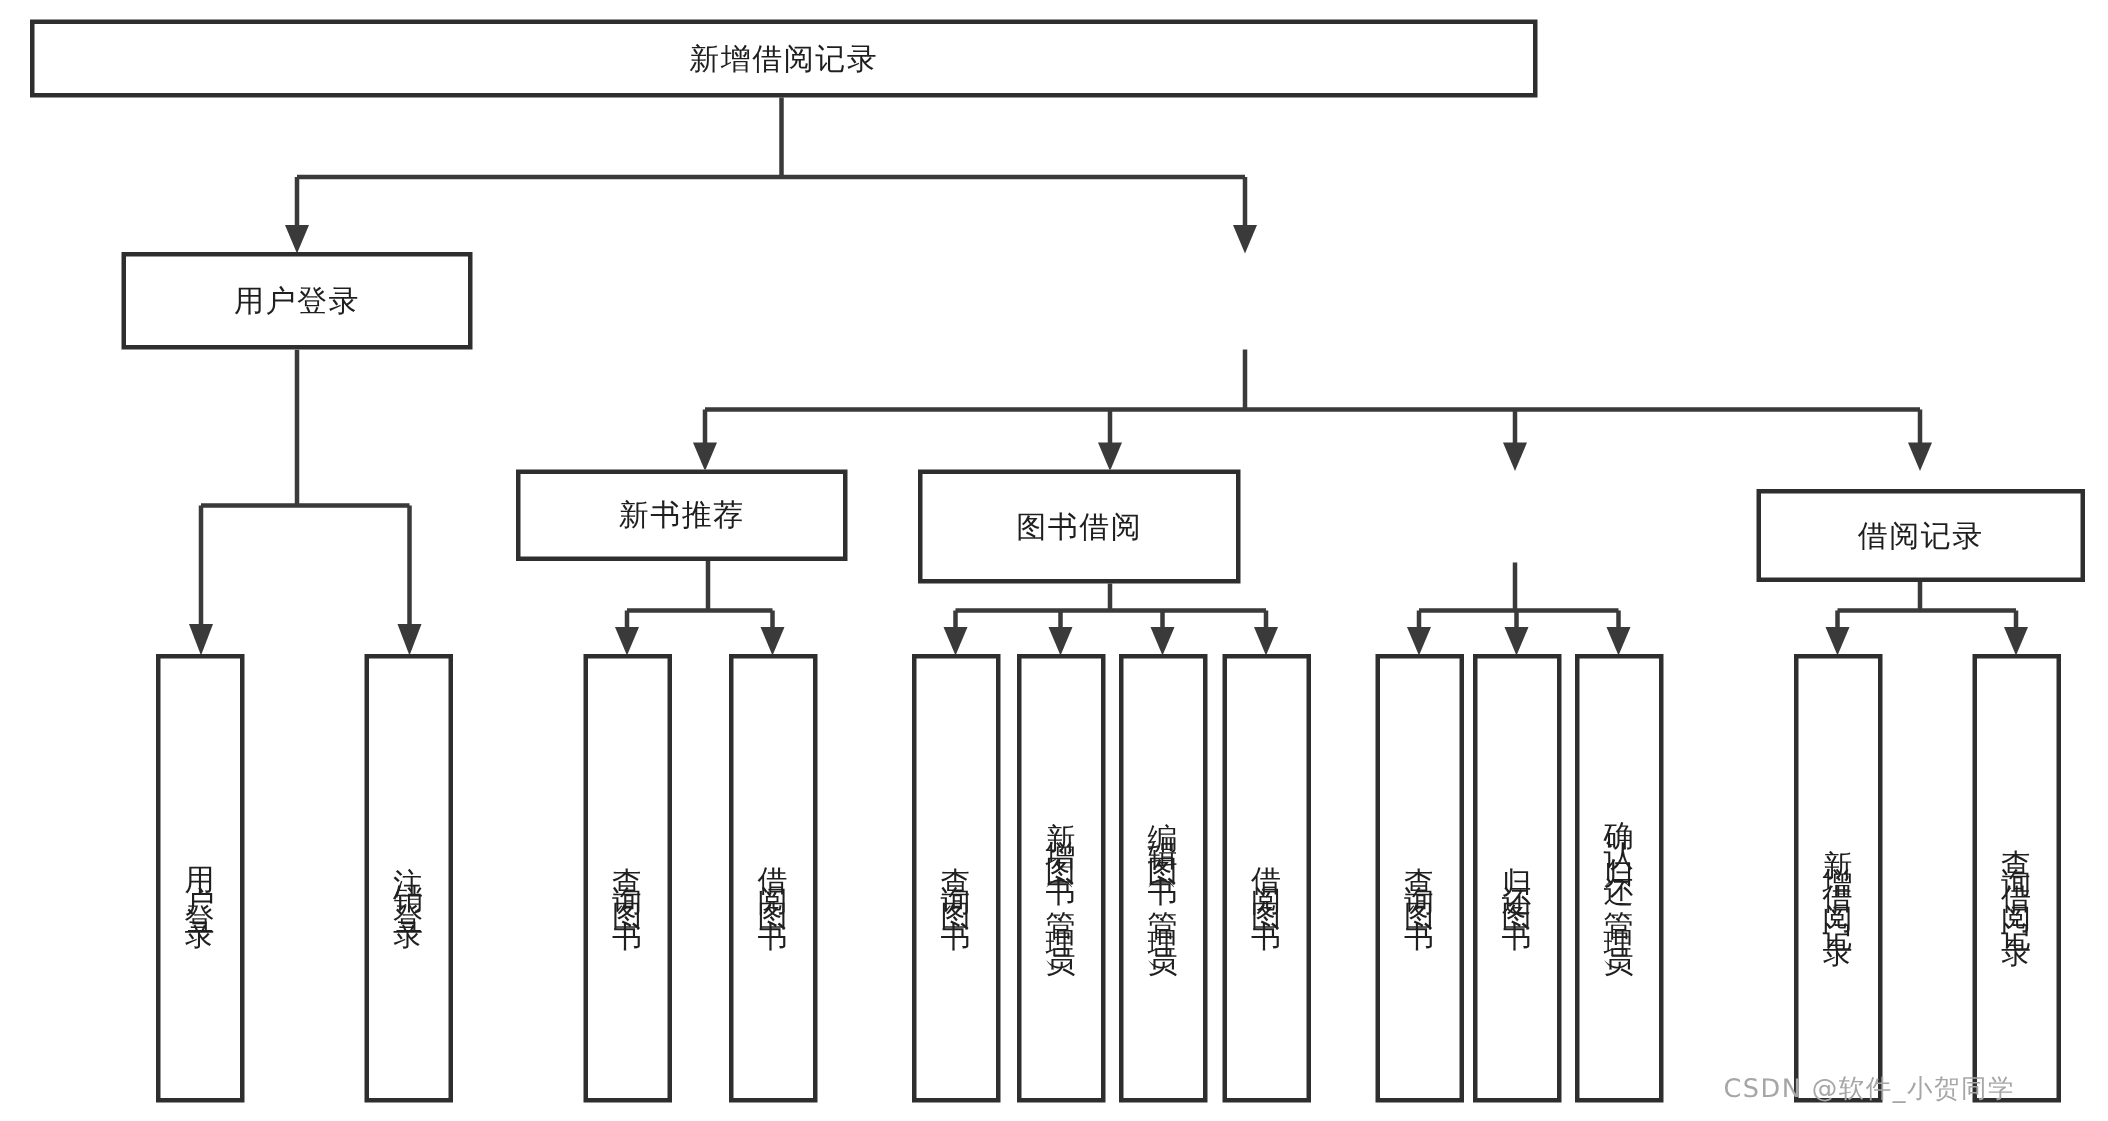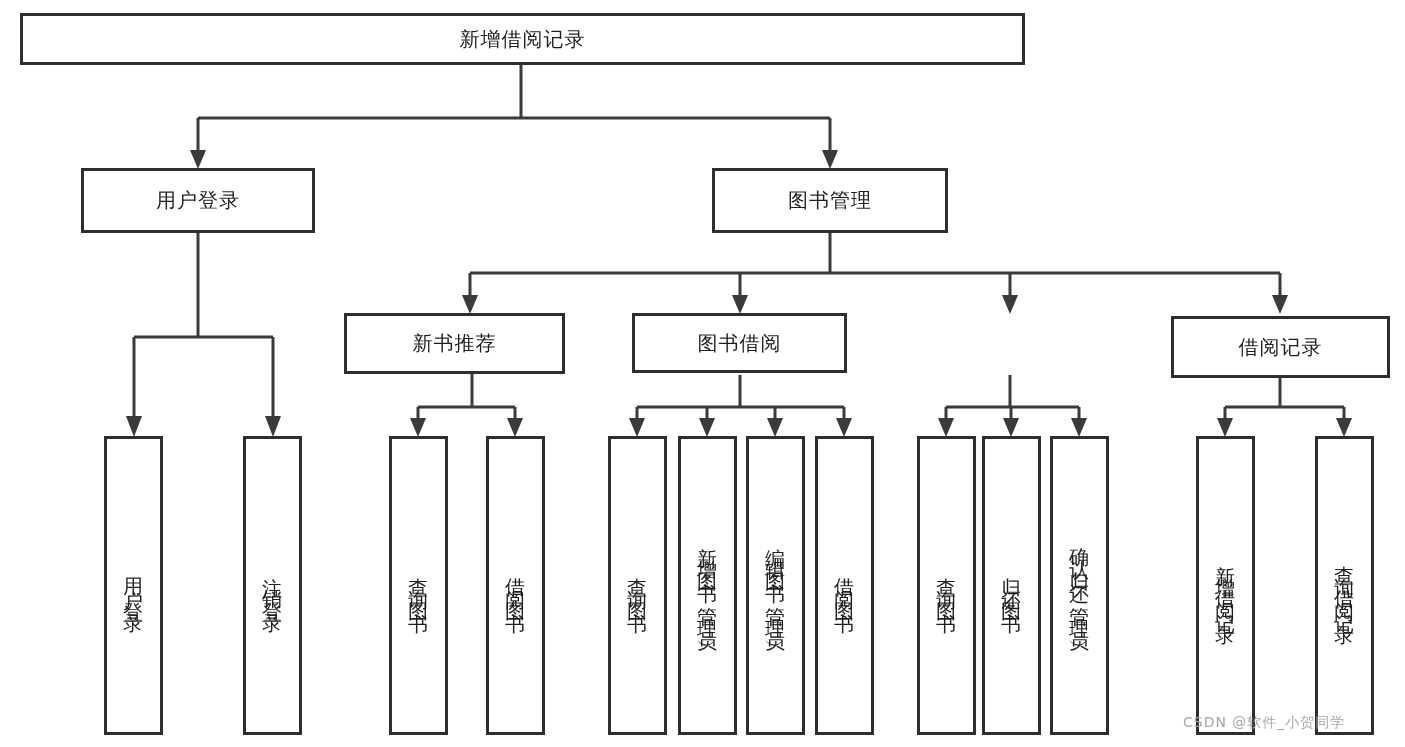--- a/index.html
+++ b/index.html
@@ -31,23 +31,23 @@
     white-space: nowrap;
   }
   .node.leaf span {
     writing-mode: vertical-rl;
     text-orientation: mixed;
     letter-spacing: 12px;
     line-height: 1;
   }
   .watermark {
     position: absolute;
-    left: 1183px;
+    left: 1149px;
     top: 714px;
-    font-size: 14px;
+    font-size: 17px;
     color: #a6a6a6;
     letter-spacing: 1px;
     white-space: nowrap;
     z-index: 5;
   }
 </style>
 </head>
 <body>
 
 <div class="stage">
@@ -95,31 +95,28 @@
     </g>
   </svg>
 
   <div class="node" style="left:20px;top:13px;width:1005px;height:52px">
     <span>新增借阅记录</span>
   </div>
 
   <div class="node" style="left:81px;top:168px;width:234px;height:65px">
     <span>用户登录</span>
   </div>
-  <div class="node" style="left:712px;top:168px;width:236px;height:65px">
-    <span>图书管理</span>
-  </div>
 
   <div class="node" style="left:344px;top:313px;width:221px;height:61px">
     <span>新书推荐</span>
   </div>
-  <div class="node" style="left:632px;top:313px;width:215px;height:60px">
+  <div class="node" style="left:612px;top:313px;width:215px;height:76px">
     <span>图书借阅</span>
   </div>
-  <div class="node" style="left:1171px;top:316px;width:219px;height:62px">
+  <div class="node" style="left:1171px;top:326px;width:219px;height:62px">
     <span>借阅记录</span>
   </div>
 
   <div class="node leaf" style="left:104px;top:436px;width:59px;height:299px">
     <span>用户登录</span>
   </div>
   <div class="node leaf" style="left:243px;top:436px;width:59px;height:299px">
     <span>注销登录</span>
   </div>
 

